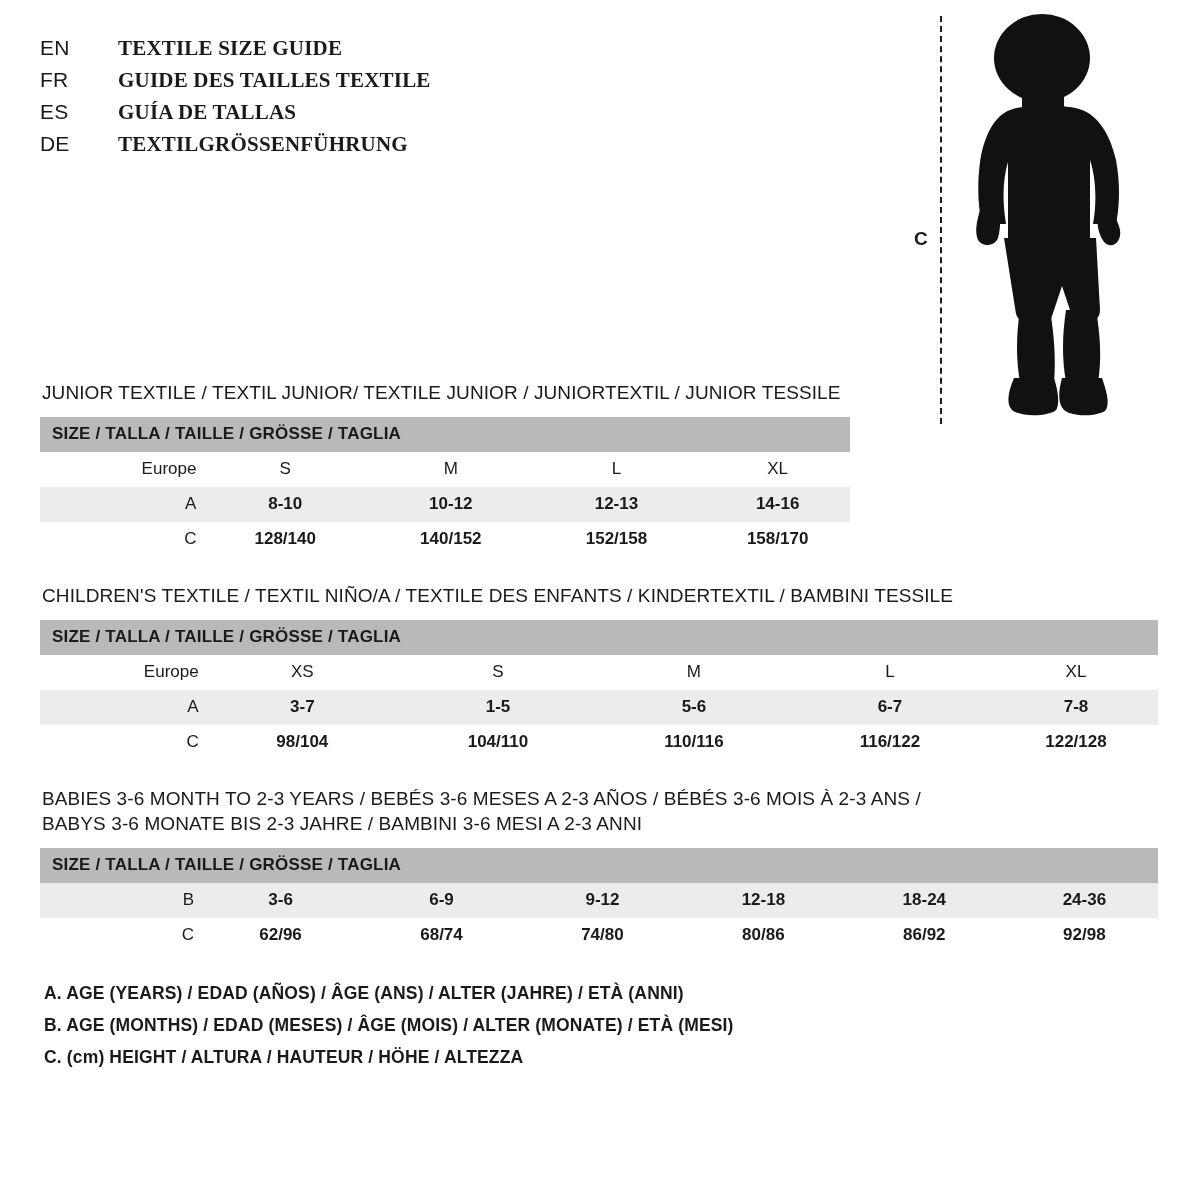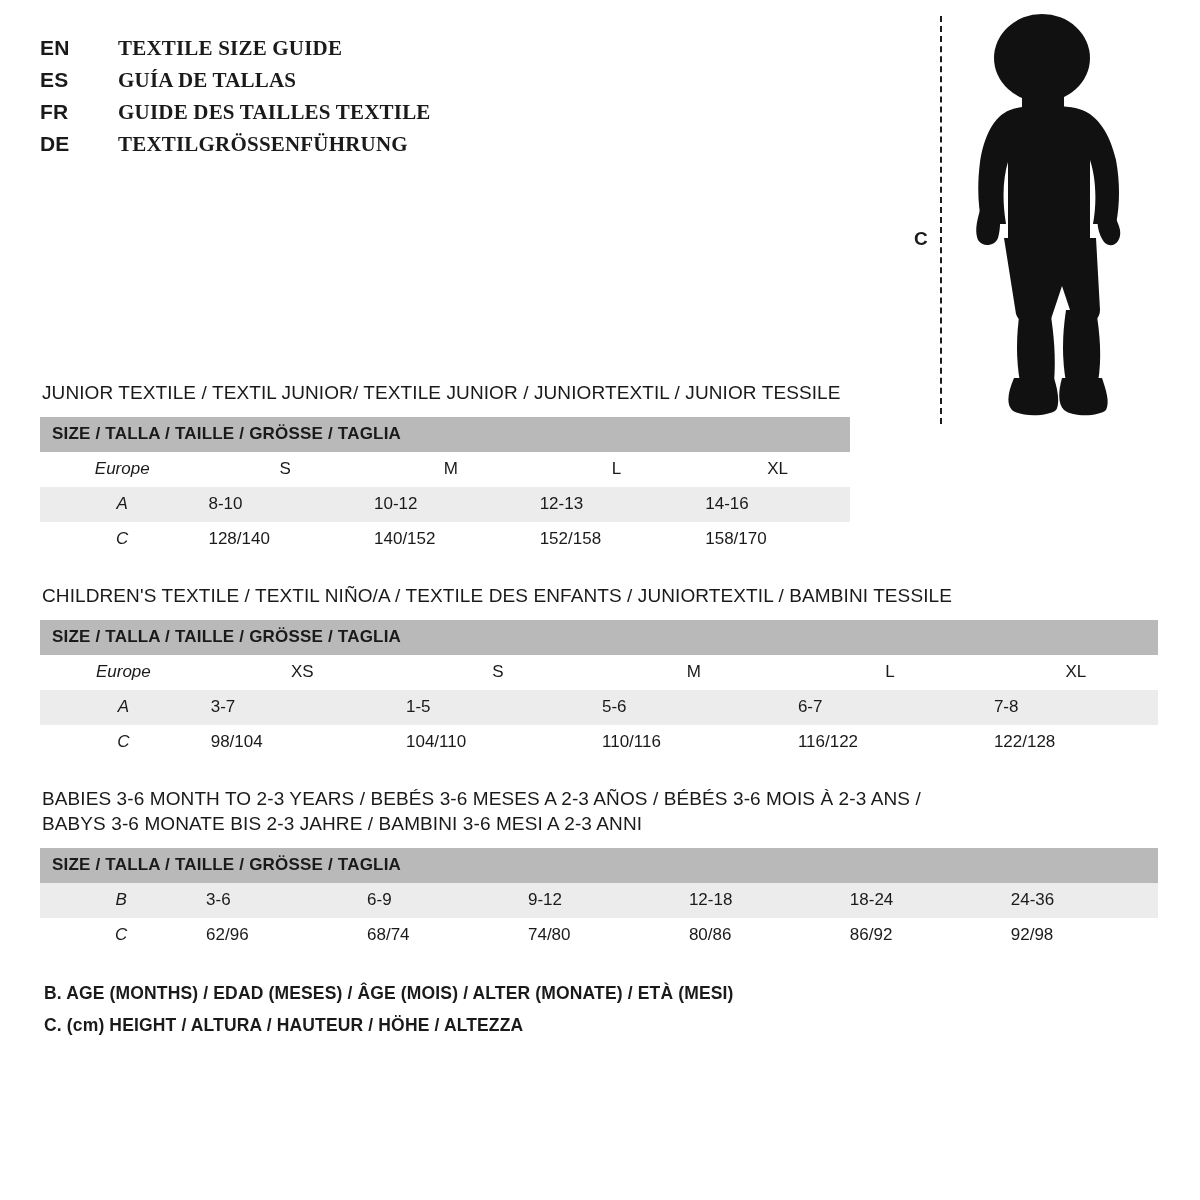--- a/index.html
+++ b/index.html
@@ -28,21 +28,21 @@
   }
   .lang-row {
     display: flex;
     align-items: baseline;
     margin-bottom: 7px;
   }
   .lang-code {
     width: 78px;
     flex: 0 0 78px;
     font-size: 21px;
-    font-weight: bold;
+    font-weight: normal;
     letter-spacing: 0.2px;
   }
   .lang-title {
     font-size: 21px;
     font-weight: bold;
     letter-spacing: 0.2px;
     font-family: Liberation Serif, serif;
   }
 
   
@@ -106,25 +106,26 @@
     letter-spacing: 0.2px;
   }
   .row-white td {
     background: #ffffff;
   }
   .row-grey td {
     background: #ececec;
   }
   .rowlabel {
     padding-left: 8px !important;
+    text-align: right;
+    font-weight: normal;
+  }
+  .cell {
     text-align: center;
-    font-weight: normal;
-    font-style: italic;
-  }
-  .cell {
+    font-weight: bold;
   }
   .hdr-cell {
     text-align: center;
     font-weight: normal;
   }
 
   
   .legend {
     margin-top: 30px;
     margin-left: 4px;
@@ -140,26 +141,26 @@
 <body>
 
 <div class="page">
 
   <div class="lang-block">
     <div class="lang-row">
       <span class="lang-code">EN</span>
       <span class="lang-title">TEXTILE SIZE GUIDE</span>
     </div>
     <div class="lang-row">
+      <span class="lang-code">FR</span>
+      <span class="lang-title">GUIDE DES TAILLES TEXTILE</span>
+    </div>
+    <div class="lang-row">
       <span class="lang-code">ES</span>
       <span class="lang-title">GUÍA DE TALLAS</span>
-    </div>
-    <div class="lang-row">
-      <span class="lang-code">FR</span>
-      <span class="lang-title">GUIDE DES TAILLES TEXTILE</span>
     </div>
     <div class="lang-row">
       <span class="lang-code">DE</span>
       <span class="lang-title">TEXTILGRÖSSENFÜHRUNG</span>
     </div>
   </div>
 
   <div class="figure">
     <span class="c-label">C</span>
     <div class="dash-line"></div>
@@ -226,21 +227,21 @@
         <td class="cell">128/140</td>
         <td class="cell">140/152</td>
         <td class="cell">152/158</td>
         <td class="cell">158/170</td>
       </tr>
     </tbody>
       </table>
   </div>
 
   <div class="section">
-    <div class="section-title">CHILDREN'S TEXTILE / TEXTIL NIÑO/A / TEXTILE DES ENFANTS / JUNIORTEXTIL / BAMBINI TESSILE</div>
+    <div class="section-title">CHILDREN'S TEXTILE / TEXTIL NIÑO/A / TEXTILE DES ENFANTS / KINDERTEXTIL / BAMBINI TESSILE</div>
     <table class="size-table" style="width:1118px">
       <tbody>
           <tr class="band-row">
         <td colspan="6">SIZE / TALLA / TAILLE / GRÖSSE / TAGLIA</td>
       </tr>
       <tr class="row-white">
         <td class="rowlabel" style="width:160px">Europe</td>
         <td class="hdr-cell" style="width:196px">XS</td>
         <td class="hdr-cell" style="width:196px">S</td>
         <td class="hdr-cell" style="width:196px">M</td>
@@ -290,17 +291,18 @@
         <td class="cell">74/80</td>
         <td class="cell">80/86</td>
         <td class="cell">86/92</td>
         <td class="cell">92/98</td>
       </tr>
     </tbody>
       </table>
   </div>
 
   <div class="legend">
+    <div class="legend-line">A. AGE (YEARS) / EDAD (AÑOS) / ÂGE (ANS) / ALTER (JAHRE) / ETÀ (ANNI)</div>
     <div class="legend-line">B. AGE (MONTHS) / EDAD (MESES) / ÂGE (MOIS) / ALTER (MONATE) / ETÀ (MESI)</div>
     <div class="legend-line">C. (cm) HEIGHT / ALTURA / HAUTEUR / HÖHE / ALTEZZA</div>
   </div>
 
 </div>
 
 </body></html>

